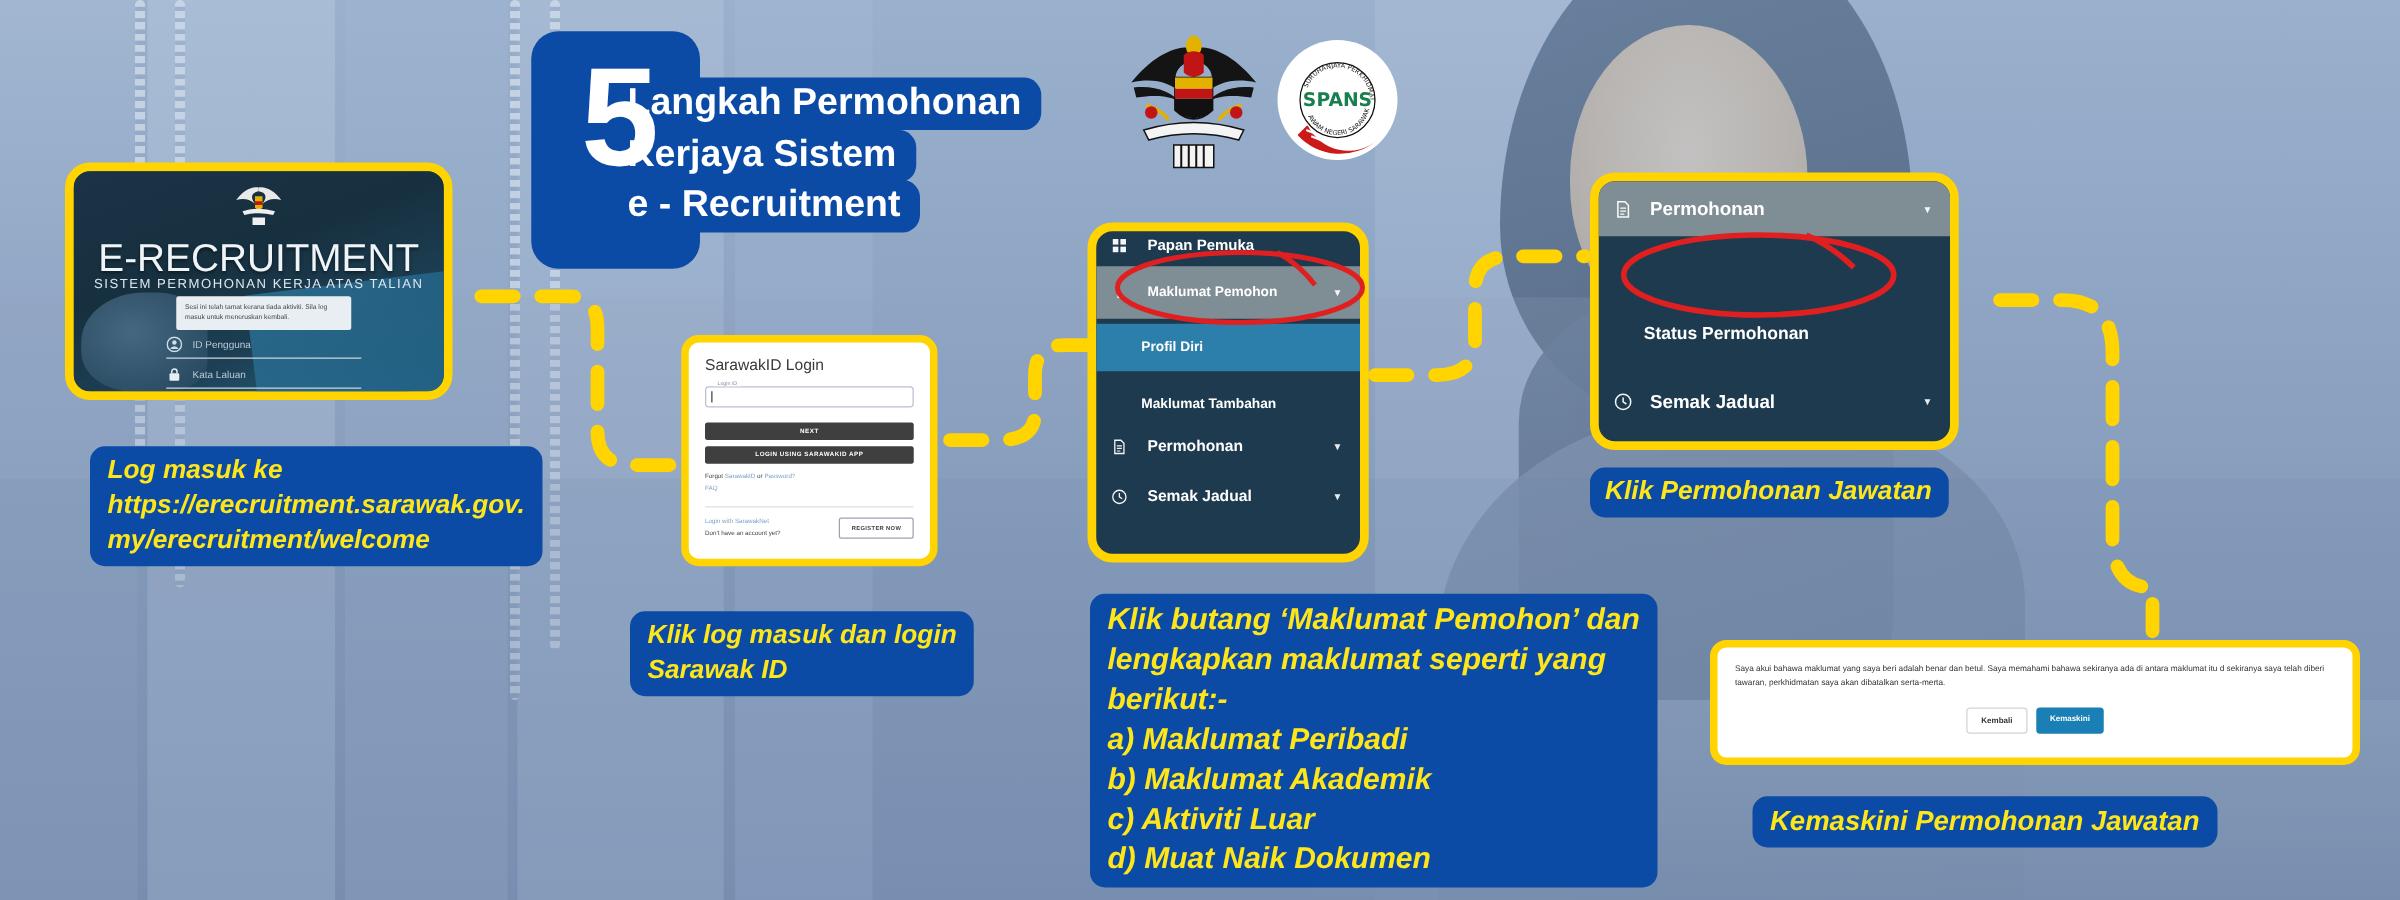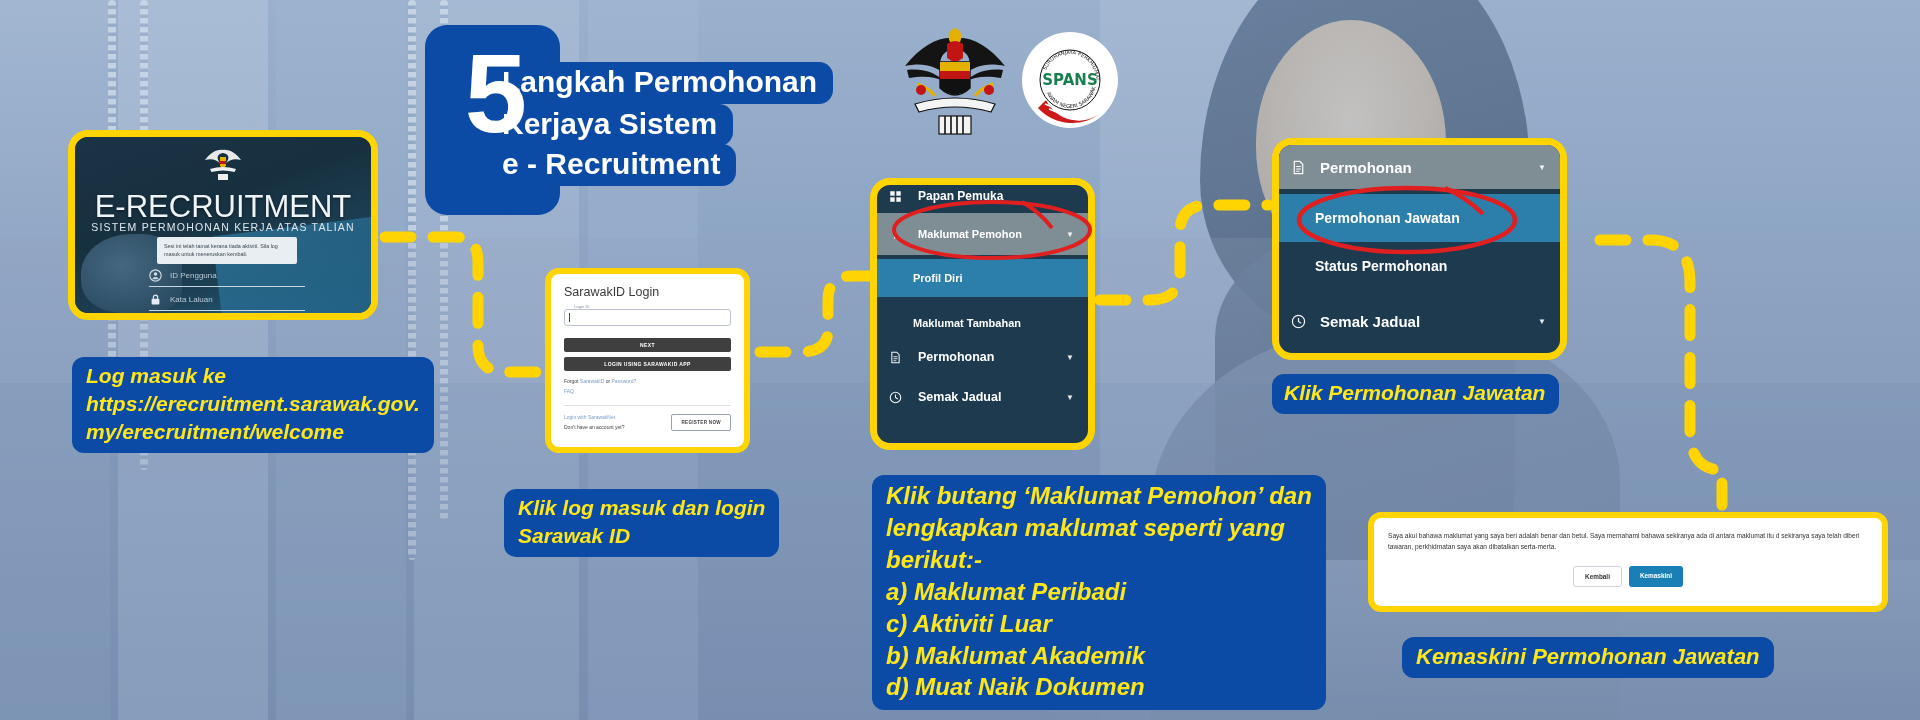--- a/index.html
+++ b/index.html
@@ -123,21 +123,21 @@
   .shot {
     position: absolute;
     border: 7px solid #ffd400;
     border-radius: 20px;
     overflow: hidden;
     z-index: 10;
     background: #1d3a4f;
   }
 
   
-  #card-erecruitment { left: 68px; top: 130px; width: 310px; height: 190px; }
+  #card-erecruitment { left: 52px; top: 130px; width: 310px; height: 190px; }
   .er-bg {
     position: absolute; inset: 0;
     background: linear-gradient(160deg,#1b3346 0%, #17303f 40%, #1d4055 70%, #256a86 100%);
   }
   .er-desk {
     position:absolute; left: 48%; top: 50%; width: 62%; height: 52%;
     background: linear-gradient(150deg,#2f79a0,#1f5c80);
     transform: rotate(-7deg); opacity:.75;
   }
   .er-hand {
@@ -516,25 +516,20 @@
         <svg viewBox="0 0 16 16" width="15" height="15">
             <path d="M3.5 1.5 h6 l3 3 v10 h-9 Z" fill="none" stroke="#fff" stroke-width="1.3"></path>
             <path d="M5.5 7 h5 M5.5 9.5 h5 M5.5 12 h3.5" stroke="#fff" stroke-width="1.1"></path>
           </svg>
       </span>
       <span class="mi-lbl" style="font-size:15px;">Permohonan</span>
       <span class="mi-caret">▼</span>
     </div>
   </div>
 
-  <div class="mrow sel sub" style="top:49px;height:48px;">
-    <div class="mi">
-        <span class="mi-lbl" style="font-size:14px;">Permohonan Jawatan</span>
-      </div>
-  </div>
 
   <div class="mrow sub" style="top:97px;height:48px;">
     <div class="mi">
         <span class="mi-lbl" style="font-size:14px;">Status Permohonan</span>
       </div>
   </div>
 
   <div class="mrow" style="top:152px;height:48px;">
     <div class="mi">
       <span class="mi-ico">
@@ -571,22 +566,22 @@
 <div class="callout" id="callout-2">
   <span class="ln">Klik log masuk dan login</span>
   <span class="ln">Sarawak ID</span>
 </div>
 
 <div class="callout" id="callout-3">
   <span class="ln">Klik butang ‘Maklumat Pemohon’ dan</span>
   <span class="ln">lengkapkan maklumat seperti yang</span>
   <span class="ln">berikut:-</span>
   <span class="ln">a) Maklumat Peribadi</span>
+  <span class="ln">b) Maklumat Akademik</span>
   <span class="ln">c) Aktiviti Luar</span>
-  <span class="ln">b) Maklumat Akademik</span>
   <span class="ln">d) Muat Naik Dokumen</span>
 </div>
 
 <div class="callout" id="callout-4">
   <span class="ln">Klik Permohonan Jawatan</span>
 </div>
 
 <div class="callout" id="callout-5">
   <span class="ln">Kemaskini Permohonan Jawatan</span>
 </div>

